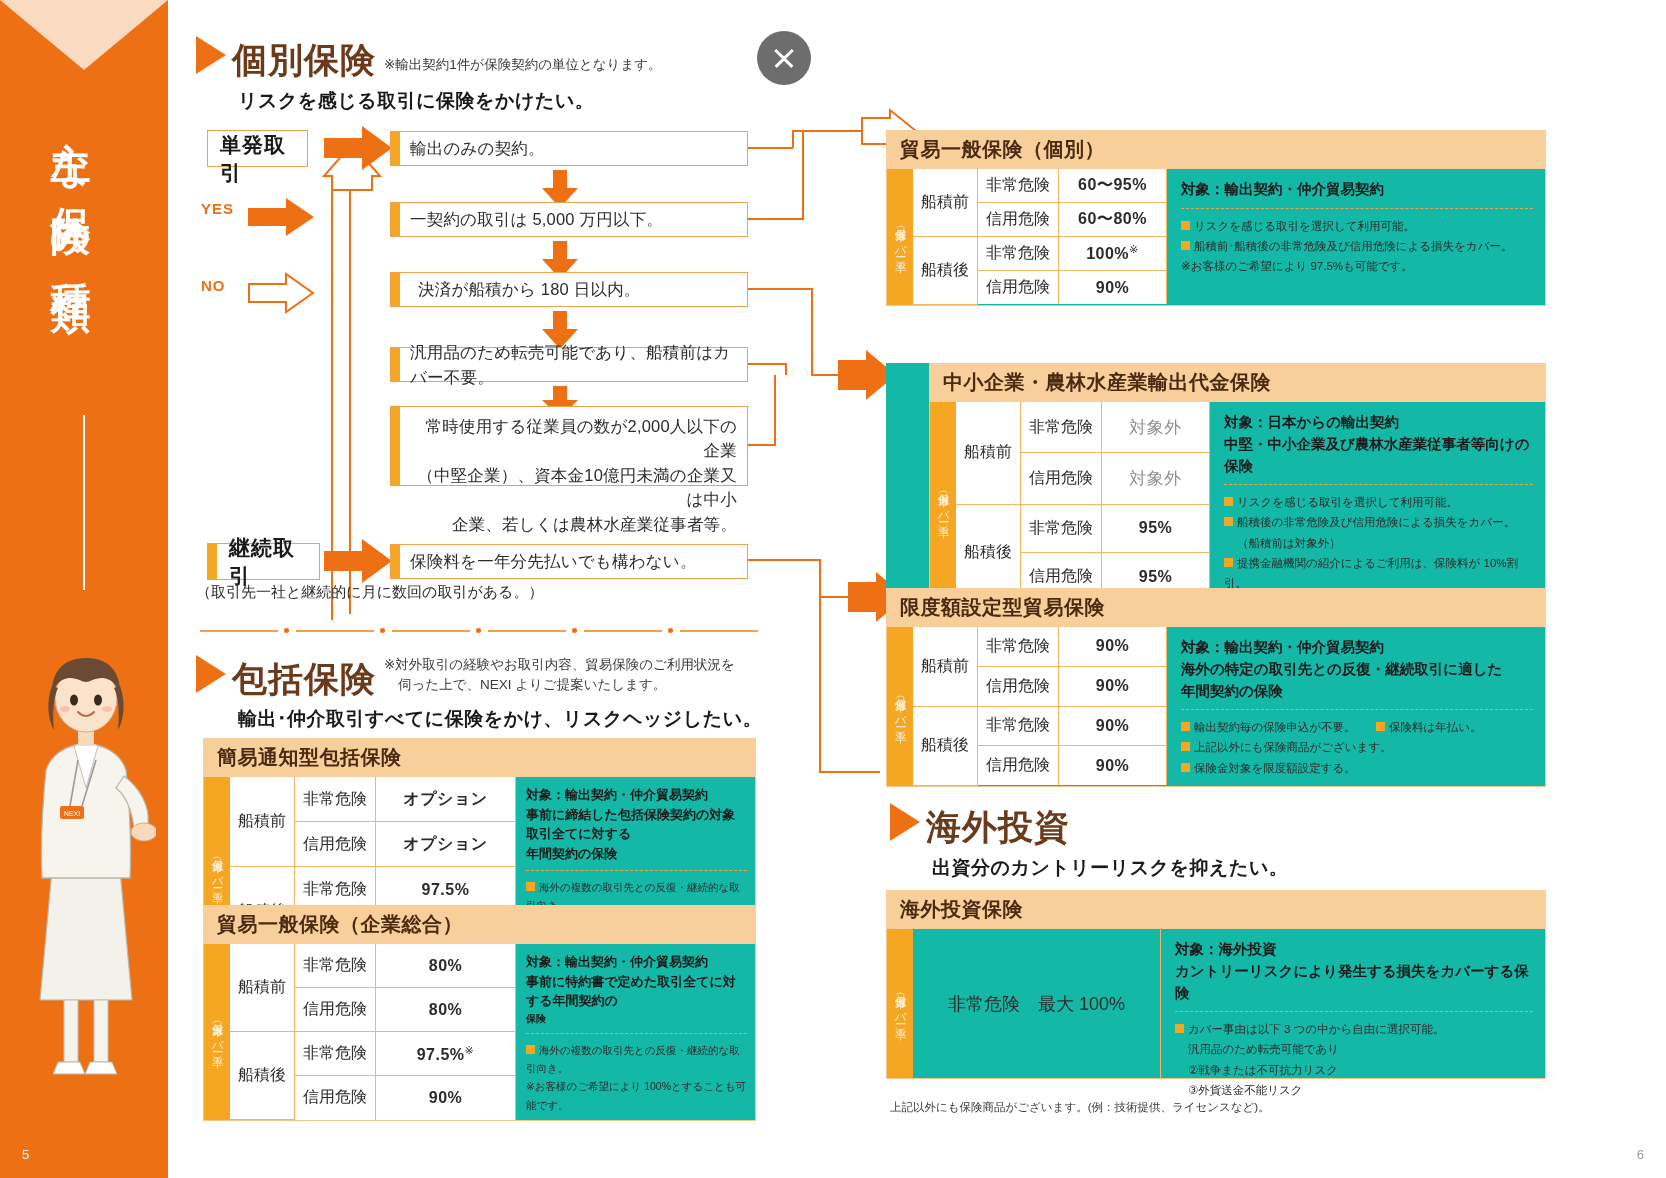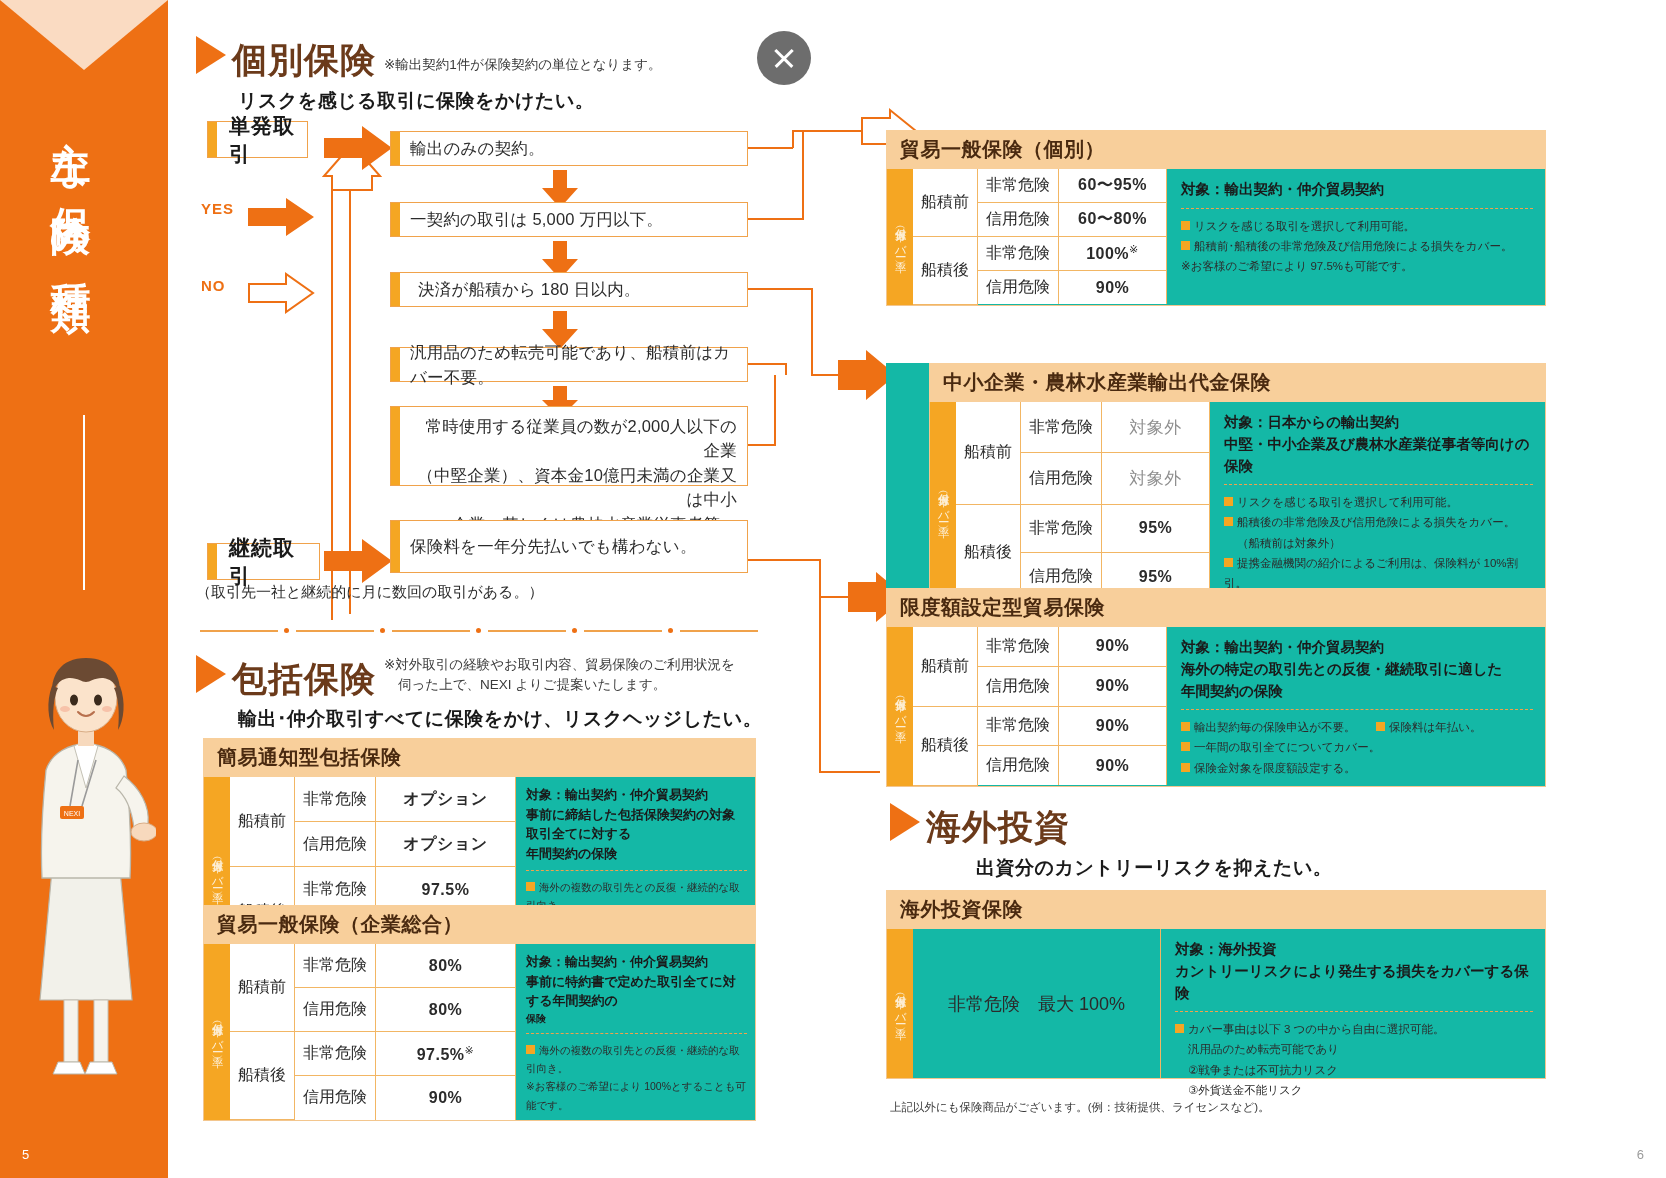--- a/index.html
+++ b/index.html
@@ -241,21 +241,21 @@
 
     <path d="M332 190 L332 176 L324 176 L352 144 L380 176 L372 176 L372 190 Z" fill="#ffffff" stroke="#ee7014" stroke-width="2"></path>
 
     <path d="M862 118 L890 118 L890 110 L916 131 L890 152 L890 144 L862 144 Z" fill="#ffffff" stroke="#ee7014" stroke-width="2"></path>
 
     <path d="M838 360 L866 360 L866 350 L896 375 L866 400 L866 390 L838 390 Z" fill="#ee7014"></path>
 
     <path d="M848 582 L876 582 L876 572 L906 597 L876 622 L876 612 L848 612 Z" fill="#ee7014"></path>
   </svg>
 
-  <div class="tagbox" style="left:207px; top:121px; width:101px;">
+  <div class="tagbox" style="left:207px; top:130px; width:101px;flex-direction:column;">
     <div class="lbar"></div>
     <div class="ttext">単発取引</div>
   </div>
   <svg class="abs" style="left:324px; top:124px;" width="70" height="50">
     <path d="M0 14 L38 14 L38 2 L68 24 L38 46 L38 34 L0 34 Z" fill="#ee7014"></path>
   </svg>
 
   <div class="yesno-label" style="left:201px; top:200px;">YES</div>
   <svg class="abs" style="left:248px; top:196px;" width="70" height="44">
     <path d="M0 12 L38 12 L38 2 L66 21 L38 40 L38 30 L0 30 Z" fill="#ee7014"></path>
@@ -306,21 +306,21 @@
     </div>
   </div>
 
   <div class="tagbox" style="left:207px; top:543px; width:113px;">
     <div class="lbar"></div>
     <div class="ttext">継続取引</div>
   </div>
   <svg class="abs" style="left:324px; top:537px;" width="70" height="50">
     <path d="M0 14 L38 14 L38 2 L68 24 L38 46 L38 34 L0 34 Z" fill="#ee7014"></path>
   </svg>
-  <div class="flowbox" style="left:390px; top:520px; width:358px; height:53px;">
+  <div class="flowbox" style="left:390px; top:544px; width:358px; height:35px;">
     <div class="lbar"></div>
     <div class="ftext">保険料を一年分先払いでも構わない。</div>
   </div>
   <div class="paren-note" style="left:196px; top:583px;">（取引先一社と継続的に月に数回の取引がある。）</div>
 
   <div class="dotdiv" style="left:200px; top:630px; width:560px;">
     <div class="ln" style="left:0;   width:78px;"></div>
       <div class="dt" style="left:84px;"></div>
     <div class="ln" style="left:96px; width:78px;"></div>
       <div class="dt" style="left:180px;"></div>
@@ -355,21 +355,21 @@
     <div class="ln" style="left:384px;width:78px;"></div>
       <div class="dt" style="left:468px;"></div>
     <div class="ln" style="left:480px;width:78px;"></div>
       <div class="dt" style="left:564px;"></div>
     <div class="ln" style="left:576px;width:78px;"></div>
   </div>
   <div class="sec-head" style="left:890px; top:803px;">
     <div class="tri"></div>
     <div class="sec-title">海外投資</div>
   </div>
-  <div class="sec-sub" style="left:932px; top:855px;margin-left:44px;">出資分のカントリーリスクを抑えたい。</div>
+  <div class="sec-sub" style="left:932px; top:855px;">出資分のカントリーリスクを抑えたい。</div>
 
   <div class="card" style="left:886px; top:130px; width:660px;">
     <div class="card-head">貿易一般保険（個別）</div>
     <div class="card-body">
       <div class="cover-rail">
           <span>付保率（カバー率）</span>
         </div>
       <table class="rate">
         <tbody>
             <tr>
@@ -478,21 +478,21 @@
         <div class="desc-title">対象：輸出契約・仲介貿易契約</div>
         <div class="desc-title">海外の特定の取引先との反復・継続取引に適した</div>
         <div class="desc-title">年間契約の保険</div>
         <div class="dashed"></div>
         <div class="bullets">
           <div>
             <span class="b"></span><span>輸出契約毎の保険申込が不要。</span>
             <span style="display:inline-block;width:14px;"></span>
             <span class="b"></span><span>保険料は年払い。</span>
           </div>
-          <div><span class="b"></span><span>一年間の取引全てについてカバー。</span></div>
+          <div><span class="b"></span><span>上記以外にも保険商品がございます。</span></div>
           <div><span class="b"></span><span>保険金対象を限度額設定する。</span></div>
         </div>
       </div>
     </div>
   </div>
 
   <div class="card" style="left:203px; top:738px; width:553px;">
     <div class="card-head">簡易通知型包括保険</div>
     <div class="card-body">
       <div class="cover-rail">

